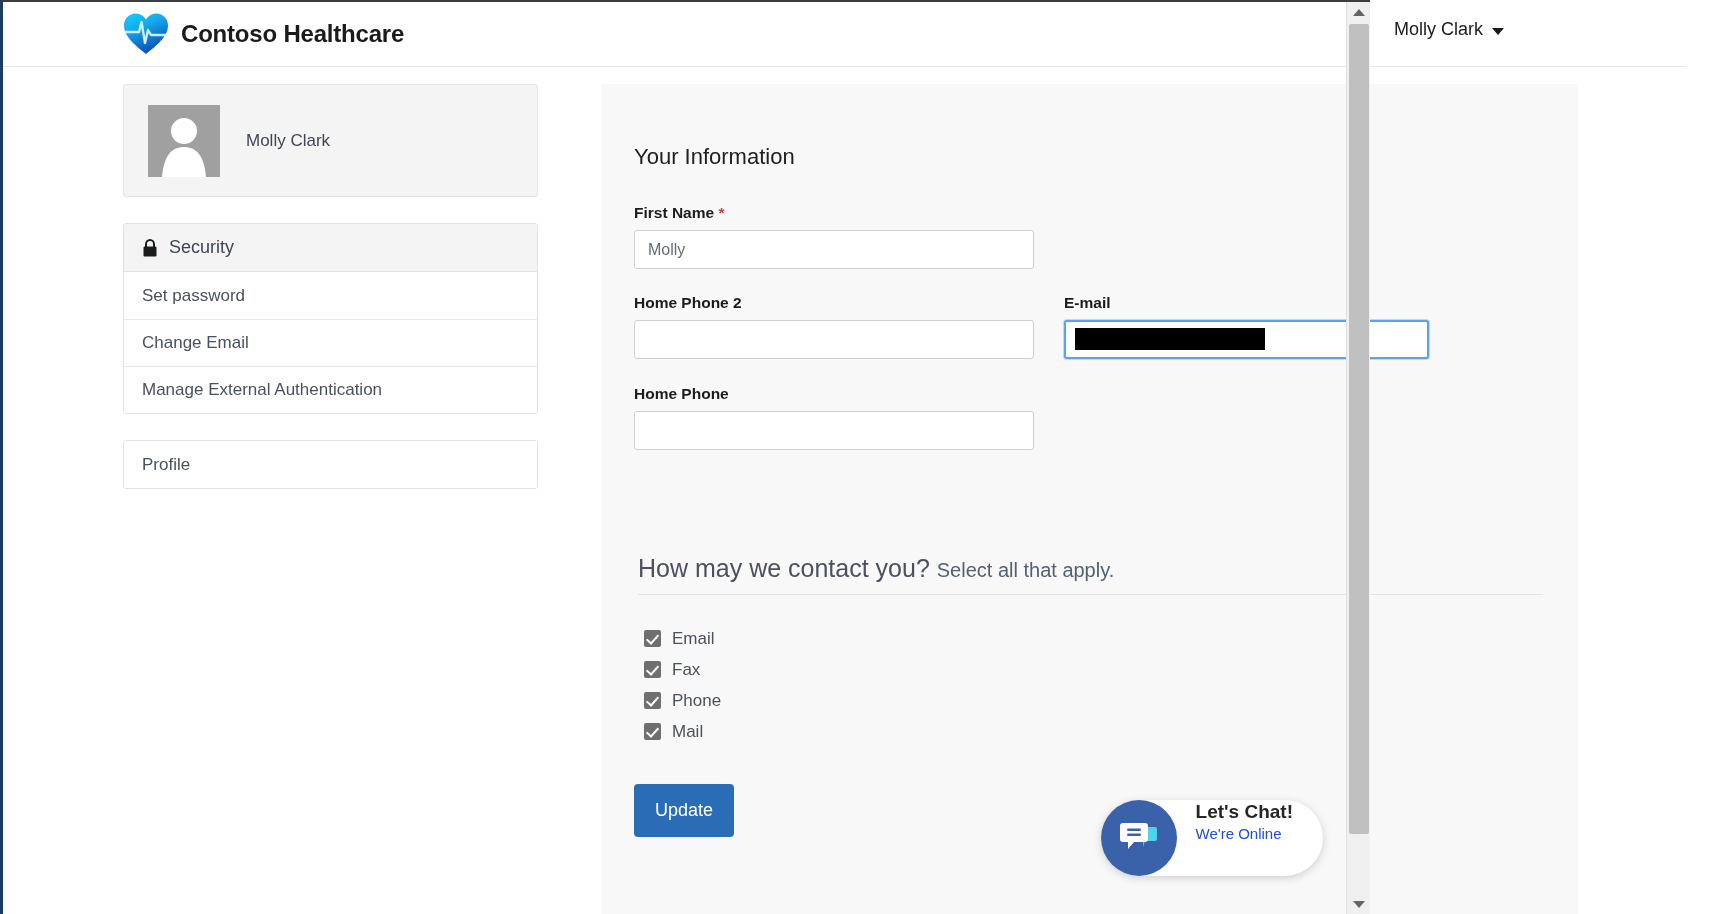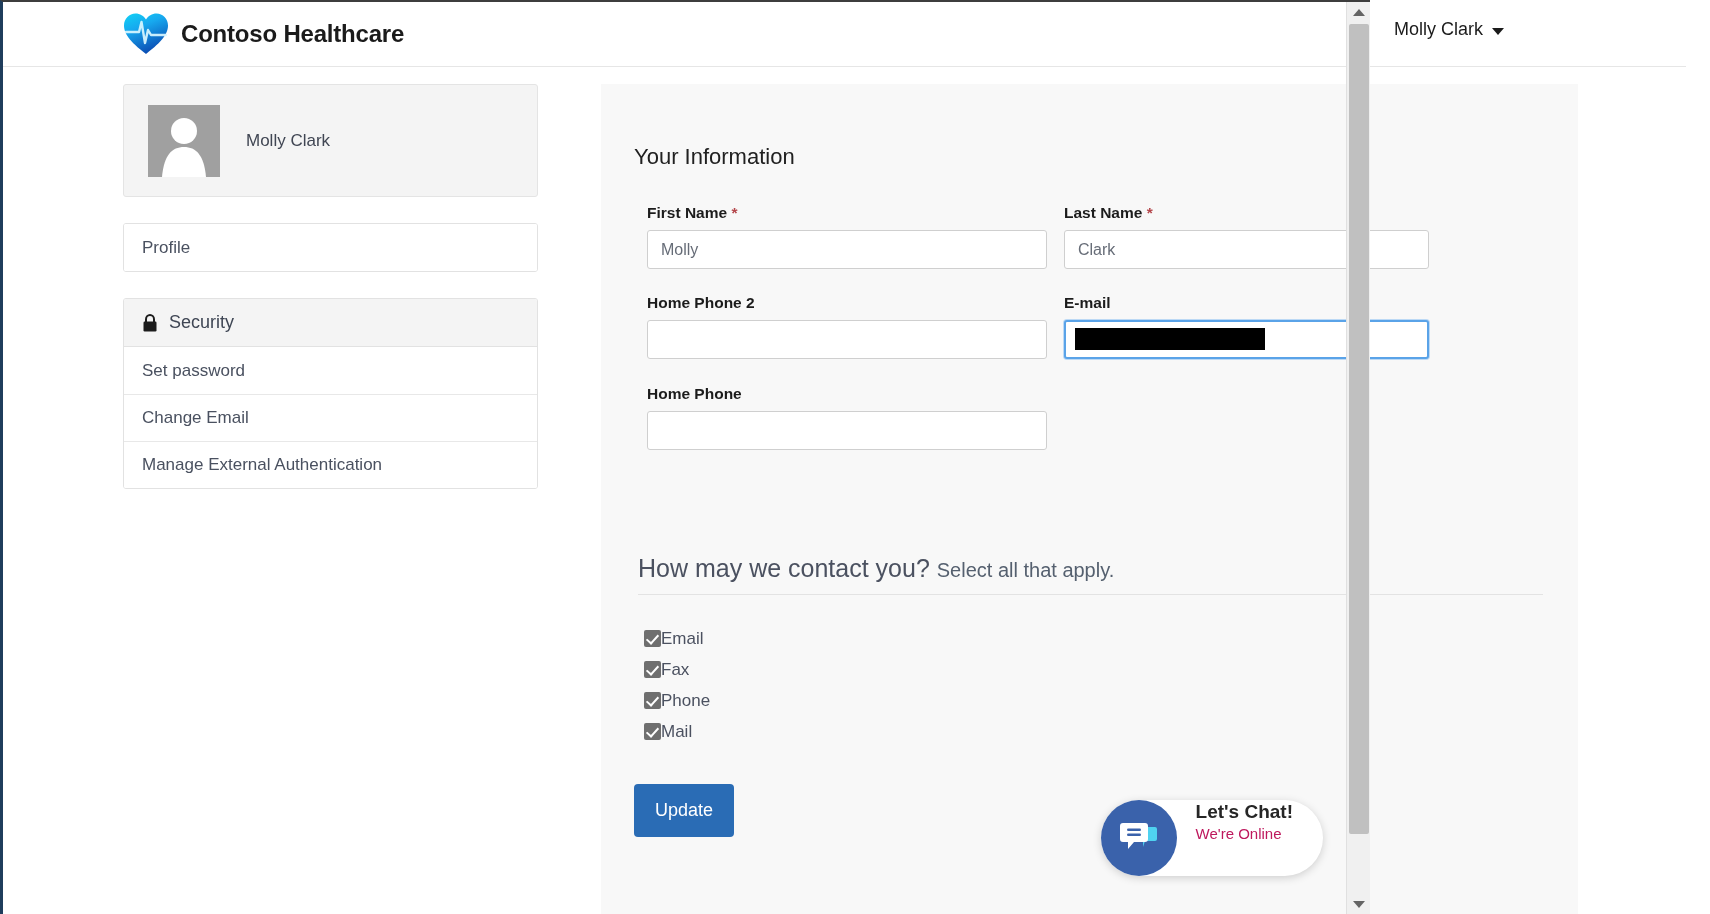--- a/index.html
+++ b/index.html
@@ -101,21 +101,21 @@
     font-size: 22px; color: #212121; font-weight: normal;
     margin: 60px 0 0 33px;
   }
 
   .form-grid {
     position: relative;
     margin: 34px 0 0 33px;
     width: 862px;
   }
   .field-col { position: absolute; width: 400px; }
-  .col-left { left: 13px; }
+  .col-left { left: 0; }
   .col-right { left: 430px; }
 
   .field-label {
     font-size: 15.5px; font-weight: bold; color: #1c1c1c;
     margin-bottom: 8px; display: block;
   }
   .req-star { color: #b4464b; font-weight: bold; }
   .text-input {
     width: 100%; height: 39px;
     border: 1px solid #cfcfcf;
@@ -142,21 +142,21 @@
   .contact-section { margin: 0 0 0 37px; padding-top: 0; width: 905px; }
   .contact-heading {
     font-size: 25px; color: #4b5160; font-weight: normal;
     padding-bottom: 11px;
     border-bottom: 1px solid #e3e3e3;
   }
   .contact-heading .sub { font-size: 20px; color: #55606f; }
 
   .check-list { margin: 28px 0 0 6px; }
   .check-row {
-    display: flex; align-items: center; 
+    display: flex; align-items: center; gap: 11px;
     height: 31px;
     font-size: 17px; color: #4b5160;
   }
   .checkbox-glyph {
     width: 17px; height: 17px;
     background: #6f6f6f;
     border-radius: 2px;
     position: relative;
     flex: 0 0 auto;
   }
@@ -197,21 +197,21 @@
   }
   .chat-bubble-circle {
     width: 76px; height: 76px; border-radius: 50%;
     background: #3a62ab;
     display: flex; align-items: center; justify-content: center;
     flex: 0 0 auto;
   }
   .chat-icon-svg { width: 40px; height: 36px; display: block; }
   .chat-text { margin-left: 19px; }
   .chat-title { font-size: 19px; font-weight: bold; color: #262626; line-height: 1.25; }
-  .chat-sub { font-size: 15px; color: #be185d; line-height: 1.3; }
+  .chat-sub { font-size: 15px; color: #1d4ed8; line-height: 1.3; }
 
   
   #scrollbar {
     position: absolute; right: 0; top: 0;
     width: 24px; height: 912px;
     background: #f0f0f0;
     border-left: 1px solid #e0e0e0;
   }
   .sb-arrow {
     position: absolute; left: 0; width: 24px; height: 20px;
@@ -274,45 +274,45 @@
           <svg class="avatar-img" viewBox="0 0 72 72">
             <rect width="72" height="72" fill="#a0a0a0"></rect>
             <circle cx="36" cy="26" r="13" fill="#ffffff"></circle>
             <path d="M36 42 C24 42 16 50 14 72 L58 72 C56 50 48 42 36 42 Z" fill="#ffffff"></path>
           </svg>
         </span>
         <span class="profile-name">Molly Clark</span>
       </div>
 
       <div class="menu-card">
-        <div class="menu-row">
-          <span>Profile</span>
-        </div>
-      </div>
-
-      <div class="menu-card">
         <div class="menu-header">
           <span>
             <svg class="lock-icon" viewBox="0 0 16 18">
               <path d="M4 8 V5.2 C4 2.9 5.8 1 8 1 C10.2 1 12 2.9 12 5.2 V8" fill="none" stroke="#1c1c1c" stroke-width="2"></path>
               <rect x="1.5" y="7.5" width="13" height="10" rx="1.2" fill="#1c1c1c"></rect>
             </svg>
           </span>
           <span>Security</span>
         </div>
         <div class="menu-row">
           <span>Set password</span>
         </div>
         <div class="menu-row">
           <span>Change Email</span>
         </div>
         <div class="menu-row">
           <span>Manage External Authentication</span>
         </div>
       </div>
+
+      <div class="menu-card">
+        <div class="menu-row">
+          <span>Profile</span>
+        </div>
+      </div>
     </div>
 
     <div id="main-panel">
 
       <h1 class="panel-title">Your Information</h1>
 
       <div class="form-grid" style="height:270px;">
 
         <div class="field-col col-left" style="top:0;">
           <label class="field-label">
@@ -331,29 +331,20 @@
           </div>
         </div>
 
         <div class="field-col col-left" style="top:181px;">
           <label class="field-label">Home Phone</label>
           <div class="input-wrap">
             <input class="text-input" type="text" value="" style="">
           </div>
         </div>
 
-        <div class="field-col col-right" style="top:0; width:365px;">
-          <label class="field-label">
-            <span>Last Name</span>
-            <span class="req-star">*</span>
-          </label>
-          <div class="input-wrap">
-            <input class="text-input" type="text" value="Clark" style="">
-          </div>
-        </div>
 
         <div class="field-col col-right" style="top:90px; width:365px;">
           <label class="field-label">E-mail</label>
           <div class="input-wrap">
             <input class="text-input focused" type="text" value="" style="">
             <span class="redaction-bar"></span>
           </div>
         </div>
       </div>
 

